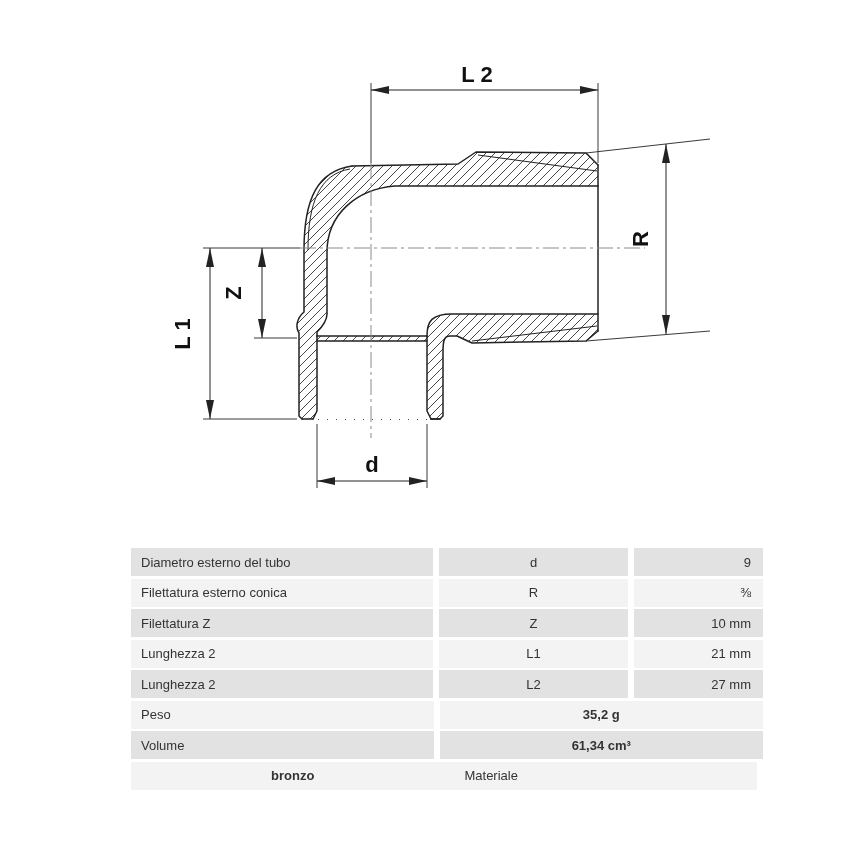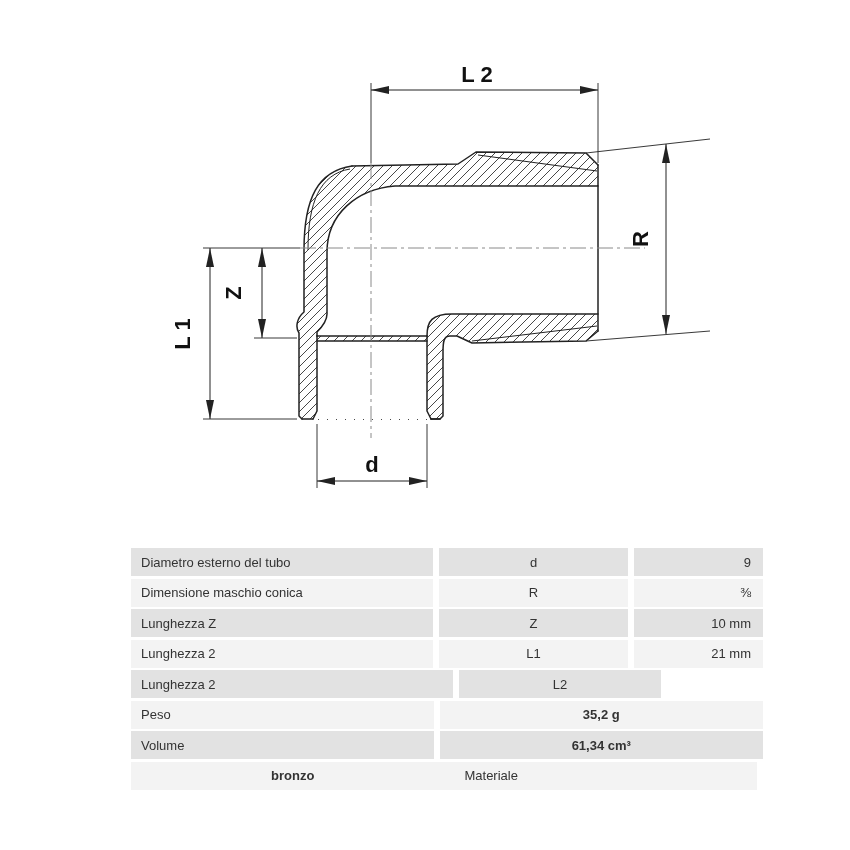--- a/index.html
+++ b/index.html
@@ -115,40 +115,41 @@
 
   <div class="spec-table">
 
     <div class="row">
       <div class="cell c1">Diametro esterno del tubo</div>
       <div class="cell c2">d</div>
       <div class="cell c3">9</div>
     </div>
 
     <div class="row">
-      <div class="cell c1">Dimensione maschio conica</div>
+      <div class="cell c1">Filettatura esterno conica</div>
       <div class="cell c2">R</div>
       <div class="cell c3">⅜</div>
     </div>
 
     <div class="row">
-      <div class="cell c1">Lunghezza Z</div>
+      <div class="cell c1">Filettatura Z</div>
       <div class="cell c2">Z</div>
       <div class="cell c3">10 mm</div>
     </div>
 
     <div class="row">
       <div class="cell c1">Lunghezza 2</div>
       <div class="cell c2">L1</div>
       <div class="cell c3">21 mm</div>
     </div>
 
     <div class="row">
       <div class="cell c1">Lunghezza 2</div>
       <div class="cell c2">L2</div>
+      <div class="cell c3">27 mm</div>
     </div>
 
     <div class="row">
       <div class="cell c1">Peso</div>
       <div class="cell cm">35,2 g</div>
     </div>
 
     <div class="row">
       <div class="cell c1">Volume</div>
       <div class="cell cm">61,34 cm³</div>

